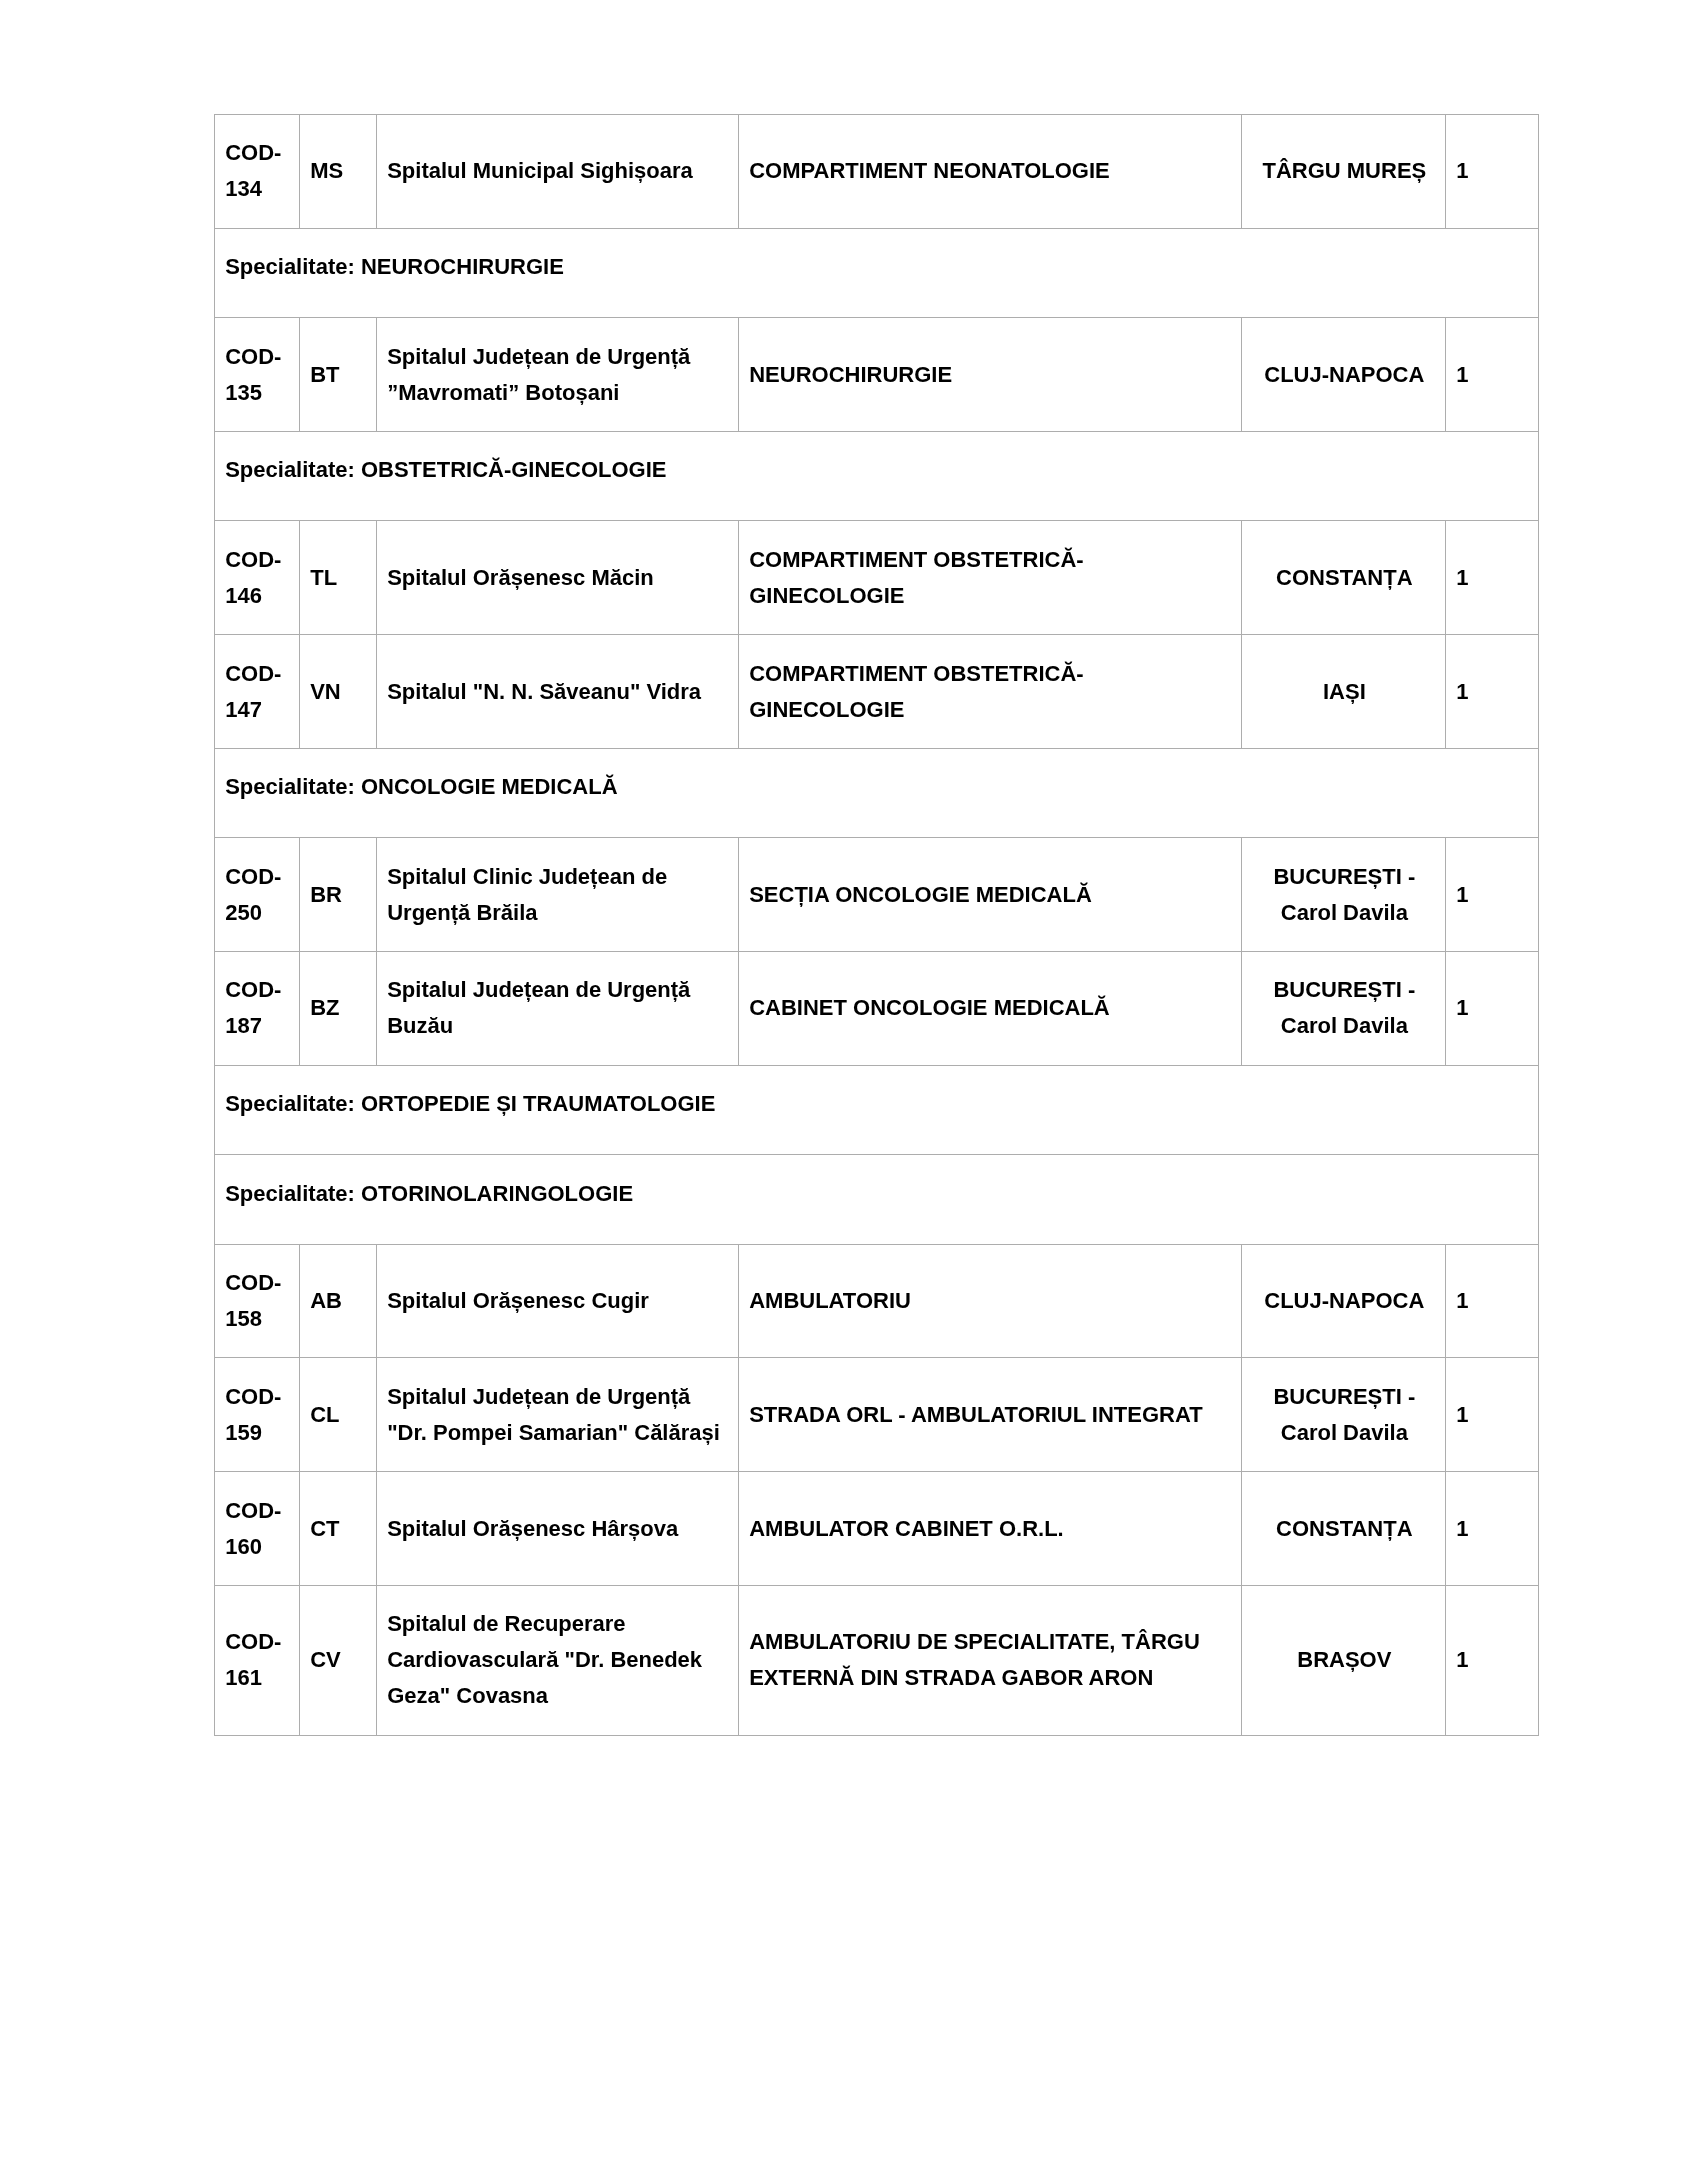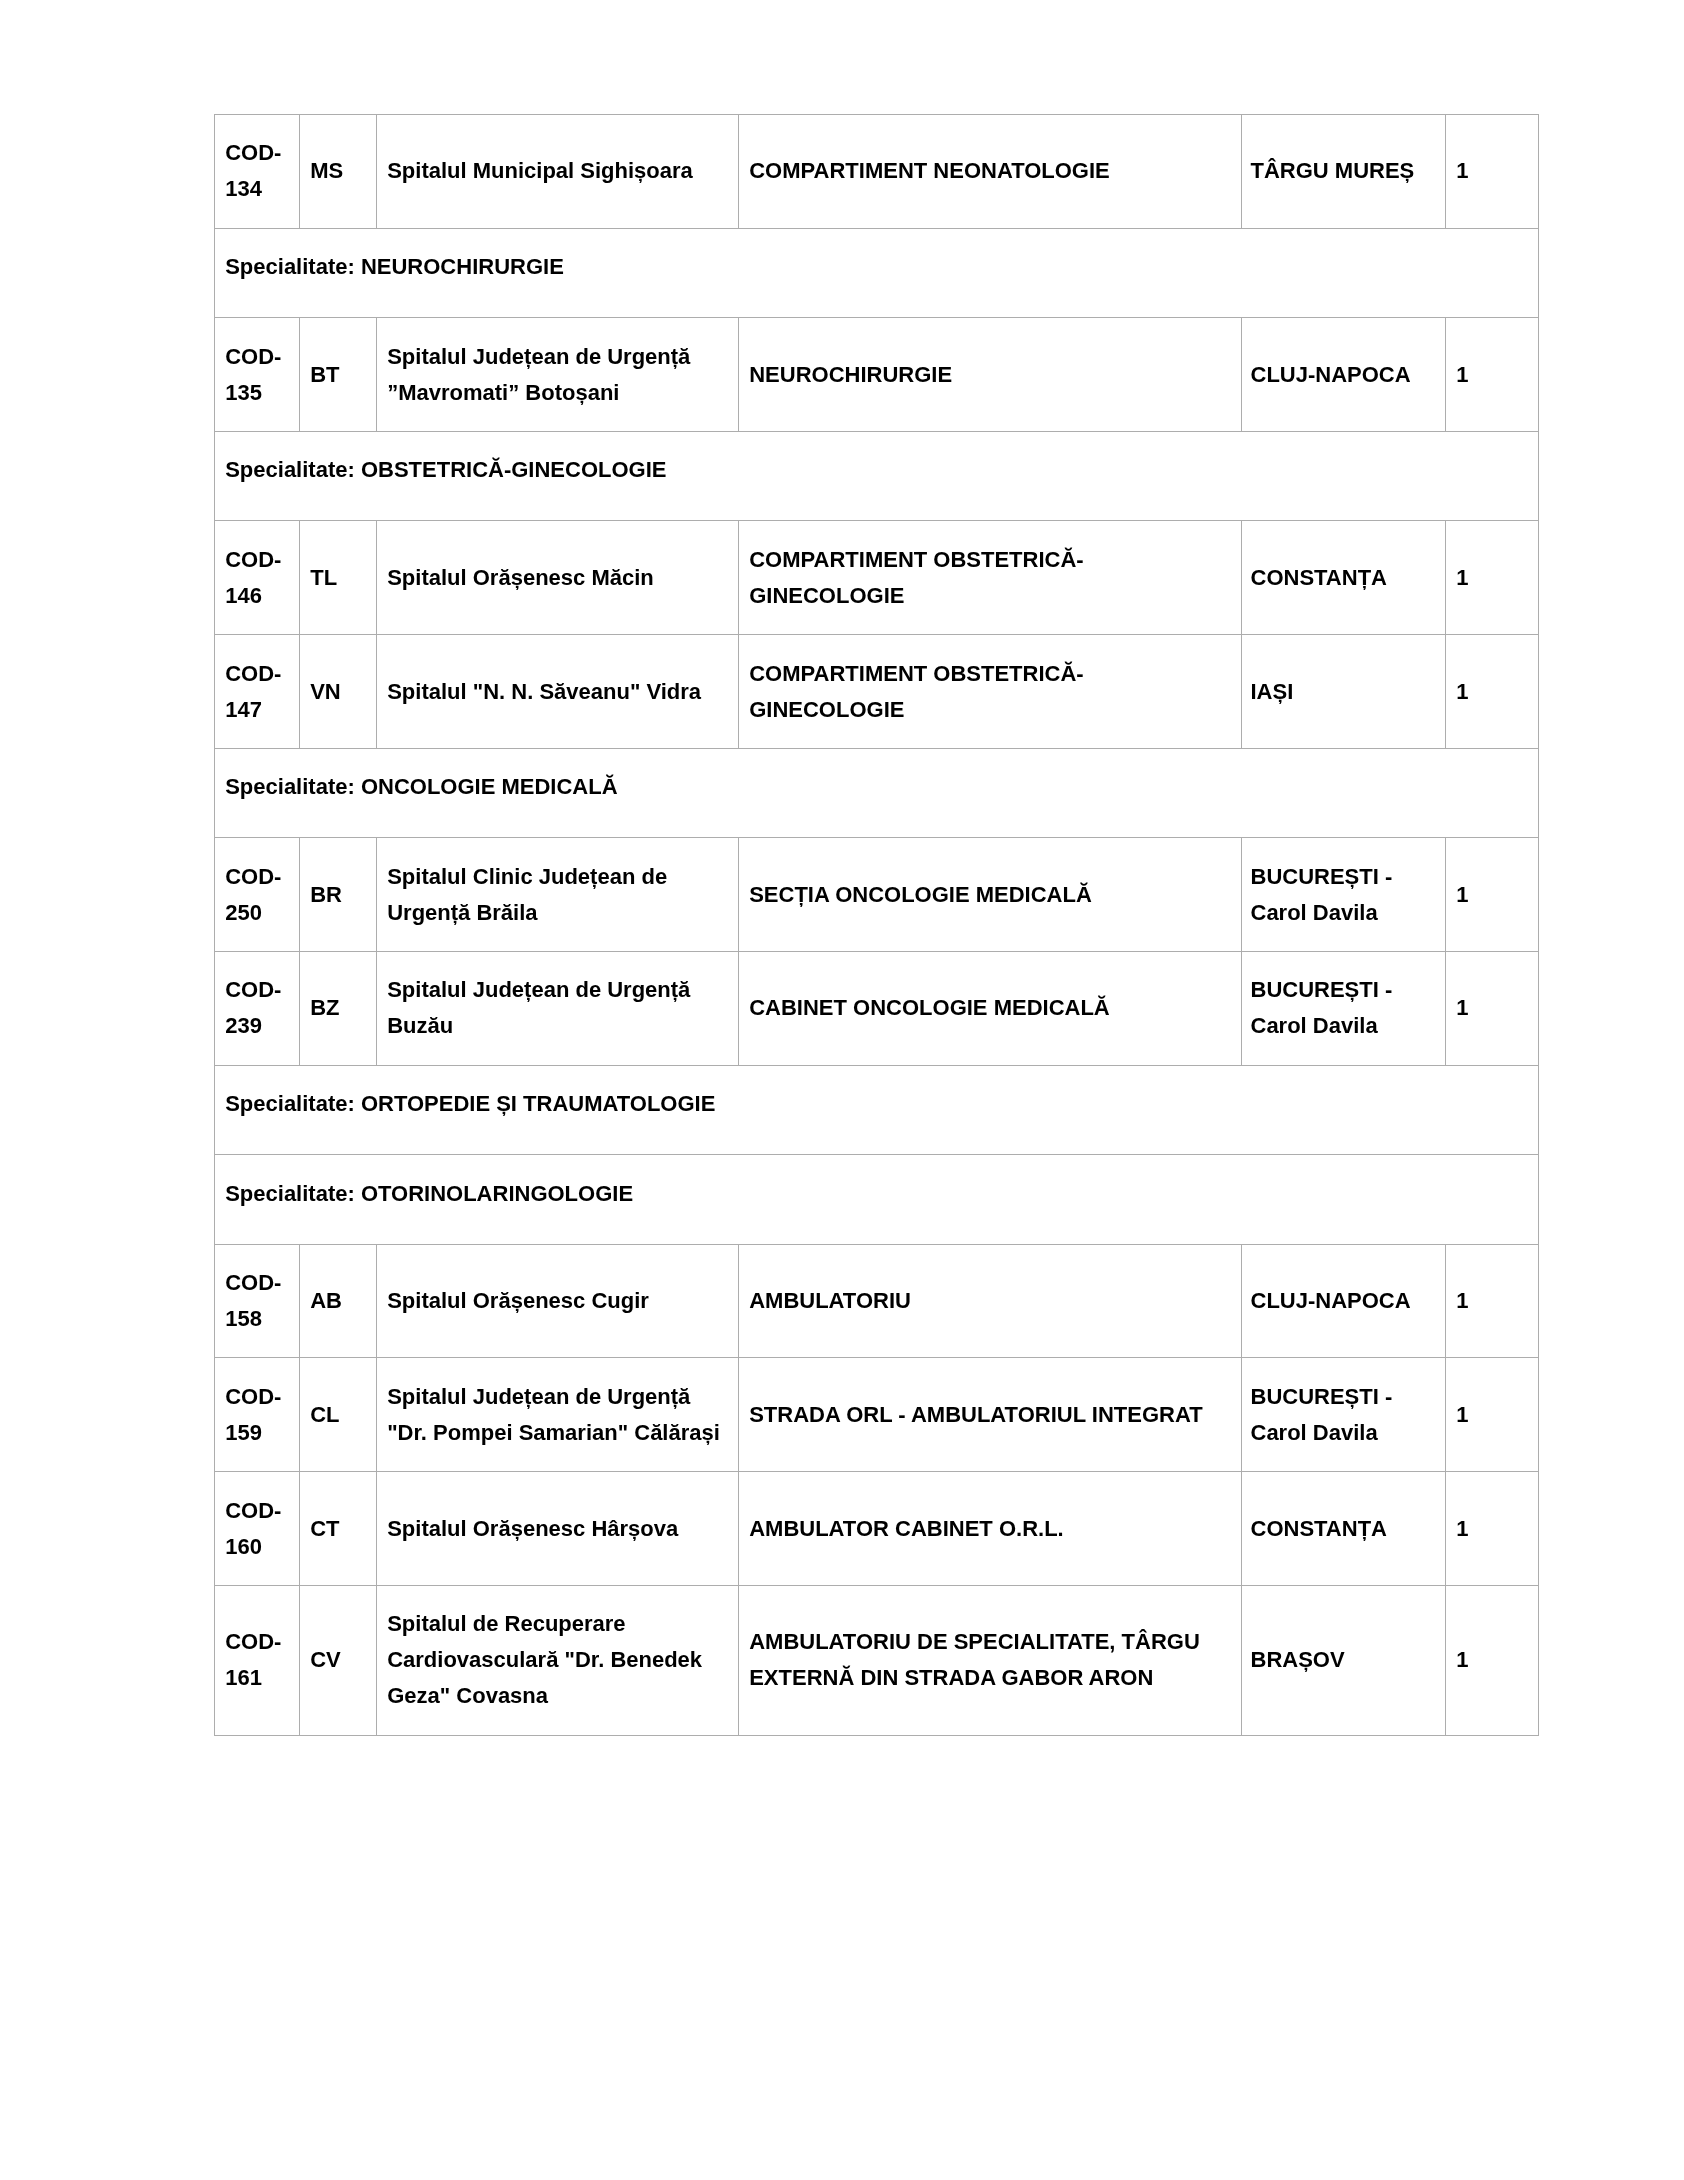--- a/index.html
+++ b/index.html
@@ -32,21 +32,21 @@
   td {
     border: 1.7px solid var(--border-color, #adadad);
     vertical-align: middle;
     font-size: 22px;
     line-height: 36px;
     padding: 20.4px 10.2px;
     overflow-wrap: break-word;
     text-align: left;
   }
   td.col-code   { padding-right: 3.4px; }
-  td.col-city   { padding-left: 8.5px; padding-right: 6.8px; }
+  td.col-city   { padding-left: 8.5px; padding-right: 6.8px; text-align: center; }
   td.spec-cell  { padding-bottom: 32px; }
 </style>
 </head>
 <body style="background: rgb(255, 255, 255); color: rgb(0, 0, 0);">
 
 <table class="hospitals">
   <colgroup>
     <col class="c-code">
     <col class="c-county">
     <col class="c-hospital">
@@ -98,21 +98,21 @@
       </tr>
       <tr>
         <td class="col-code">COD-250</td>
         <td class="col-county">BR</td>
         <td class="col-hospital">Spitalul Clinic Județean de Urgență Brăila</td>
         <td class="col-department">SECȚIA ONCOLOGIE MEDICALĂ</td>
         <td class="col-city">BUCUREȘTI - Carol Davila</td>
         <td class="col-count">1</td>
       </tr>
       <tr>
-        <td class="col-code">COD-239</td>
+        <td class="col-code">COD-187</td>
         <td class="col-county">BZ</td>
         <td class="col-hospital">Spitalul Județean de Urgență Buzău</td>
         <td class="col-department">CABINET ONCOLOGIE MEDICALĂ</td>
         <td class="col-city">BUCUREȘTI - Carol Davila</td>
         <td class="col-count">1</td>
       </tr>
       <tr>
         <td colspan="6" class="spec-cell">Specialitate: ORTOPEDIE ȘI TRAUMATOLOGIE</td>
       </tr>
       <tr>

